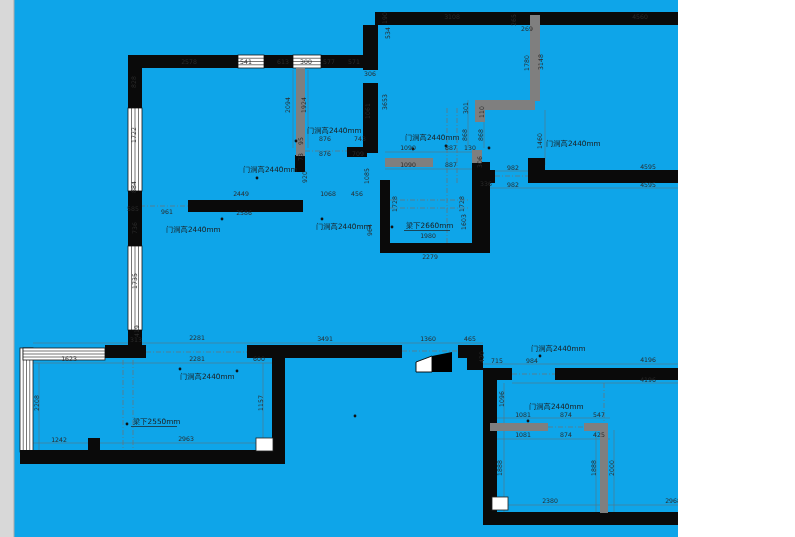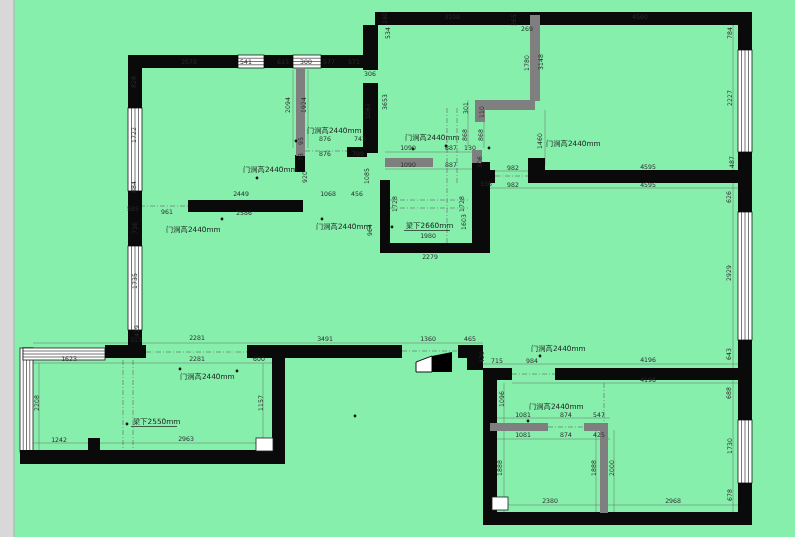--- a/index.html
+++ b/index.html
@@ -1,16 +1,16 @@
 <!DOCTYPE html>
 <html><head>
 <meta charset="utf-8">
 <style>
   html,body{margin:0;padding:0;background:#ffffff;}
-  #stage{position:relative;width:795px;height:537px;background:#86efac;overflow:hidden;
+  #stage{position:relative;width:678px;height:537px;background:#0ea5e9;overflow:hidden;
          font-family:"DejaVu Sans", sans-serif;}
   svg text{font-family:"DejaVu Sans","Liberation Sans",sans-serif;}
 </style>
 </head>
 <body>
 
 <div id="stage">
   <svg id="plan-svg" width="795" height="537" viewBox="0 0 795 537">
     <g id="layer-page">
         <rect x="0" y="0" width="14" height="537" fill="#d8d8d8"></rect>

